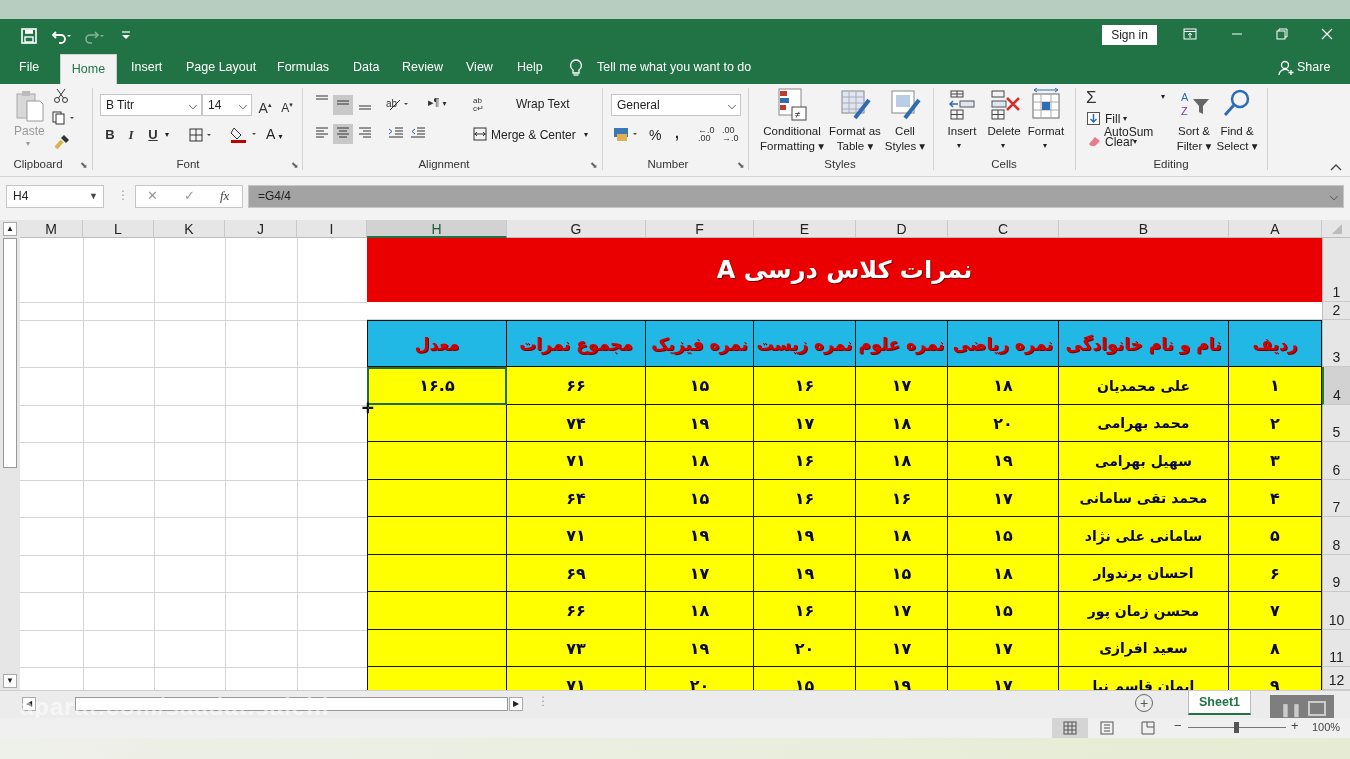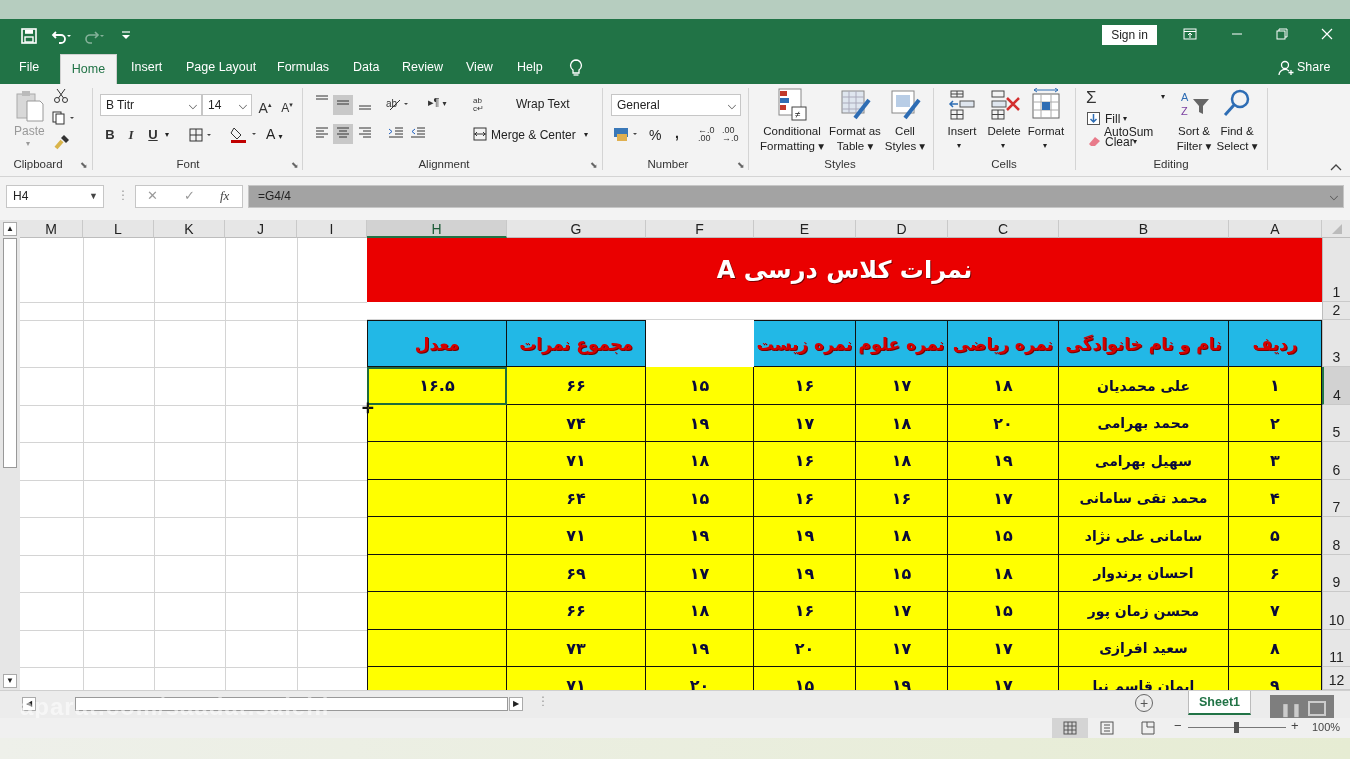--- a/index.html
+++ b/index.html
@@ -114,20 +114,21 @@
   <div class="abs tab" style="left:353px;">Data</div>
   <div class="abs tab" style="left:402px;">Review</div>
   <div class="abs tab" style="left:466px;">View</div>
   <div class="abs tab" style="left:517px;">Help</div>
   <div class="abs" style="left:569px;top:7px;">
     <svg width="14" height="18" viewBox="0 0 14 18">
         <path d="M7 1 a5.5 5.5 0 0 1 3 10 v3 H4 v-3 a5.5 5.5 0 0 1 3-10z" fill="none" stroke="#fff" stroke-width="1.3"></path>
         <path d="M4.5 16 H9.5" stroke="#fff" stroke-width="1.3"></path>
       </svg>
   </div>
+  <div class="abs tab" style="left:597px;">Tell me what you want to do</div>
   <div class="abs" style="left:1278px;top:8px;">
     <svg width="16" height="16" viewBox="0 0 16 16">
         <circle cx="7" cy="5" r="3.5" fill="none" stroke="#fff" stroke-width="1.3"></circle>
         <path d="M1 15 a6 6 0 0 1 10-4" fill="none" stroke="#fff" stroke-width="1.3"></path>
         <path d="M13 10 v5 M10.5 12.5 h5" stroke="#fff" stroke-width="1.3"></path>
       </svg>
   </div>
   <div class="abs tab" style="left:1297px;">Share</div>
 </div>
 
@@ -506,20 +507,23 @@
   <div class="abs cell title-cell" style="left:367px;top:18px;width:955px;height:64px;">
     <span dir="rtl" style="text-shadow:1px 1px 0 #700;">نمرات کلاس درسی A</span>
   </div>
 
   <div class="abs cell hdr" style="left:367px;top:100px;width:140px;height:47px;border-left:1px solid #111;border-top:1px solid #111;">
       <span dir="rtl">معدل</span>
     </div>
   <div class="abs cell hdr" style="left:507px;top:100px;width:139px;height:47px;border-top:1px solid #111;">
       <span dir="rtl">مجموع نمرات</span>
     </div>
+  <div class="abs cell hdr" style="left:646px;top:100px;width:108px;height:47px;border-top:1px solid #111;">
+      <span dir="rtl">نمره فیزیک</span>
+    </div>
   <div class="abs cell hdr" style="left:754px;top:100px;width:102px;height:47px;border-top:1px solid #111;">
       <span dir="rtl">نمره زیست</span>
     </div>
   <div class="abs cell hdr" style="left:856px;top:100px;width:92px;height:47px;border-top:1px solid #111;">
       <span dir="rtl">نمره علوم</span>
     </div>
   <div class="abs cell hdr" style="left:948px;top:100px;width:111px;height:47px;border-top:1px solid #111;">
       <span dir="rtl">نمره ریاضی</span>
     </div>
   <div class="abs cell hdr" style="left:1229px;top:100px;width:93px;height:47px;border-top:1px solid #111;">

